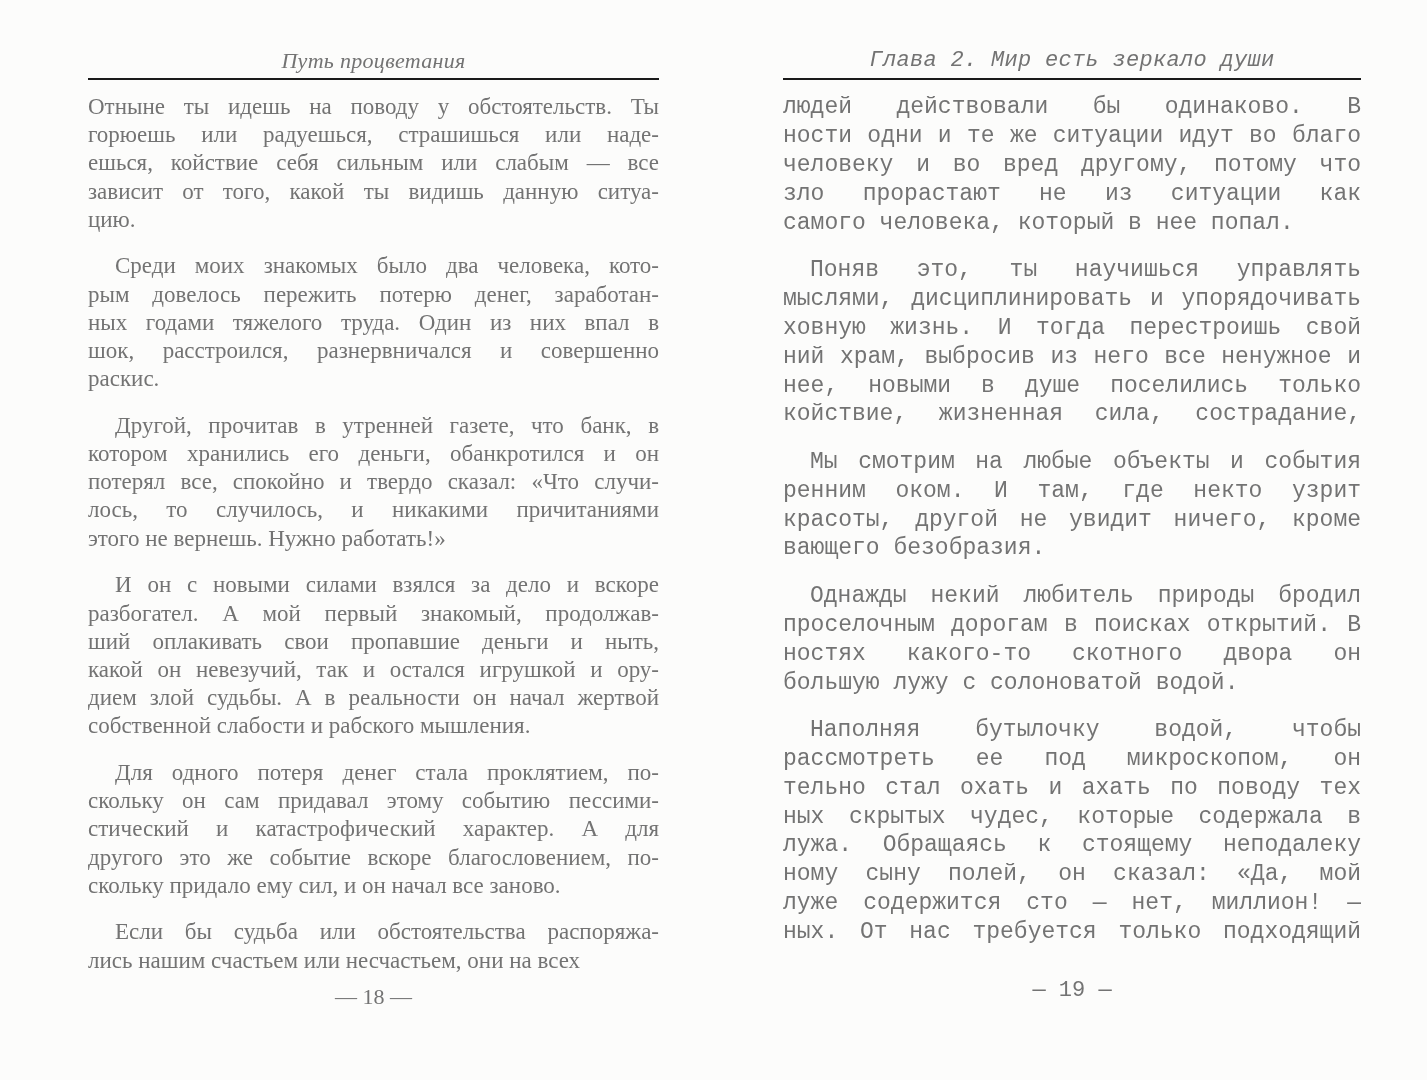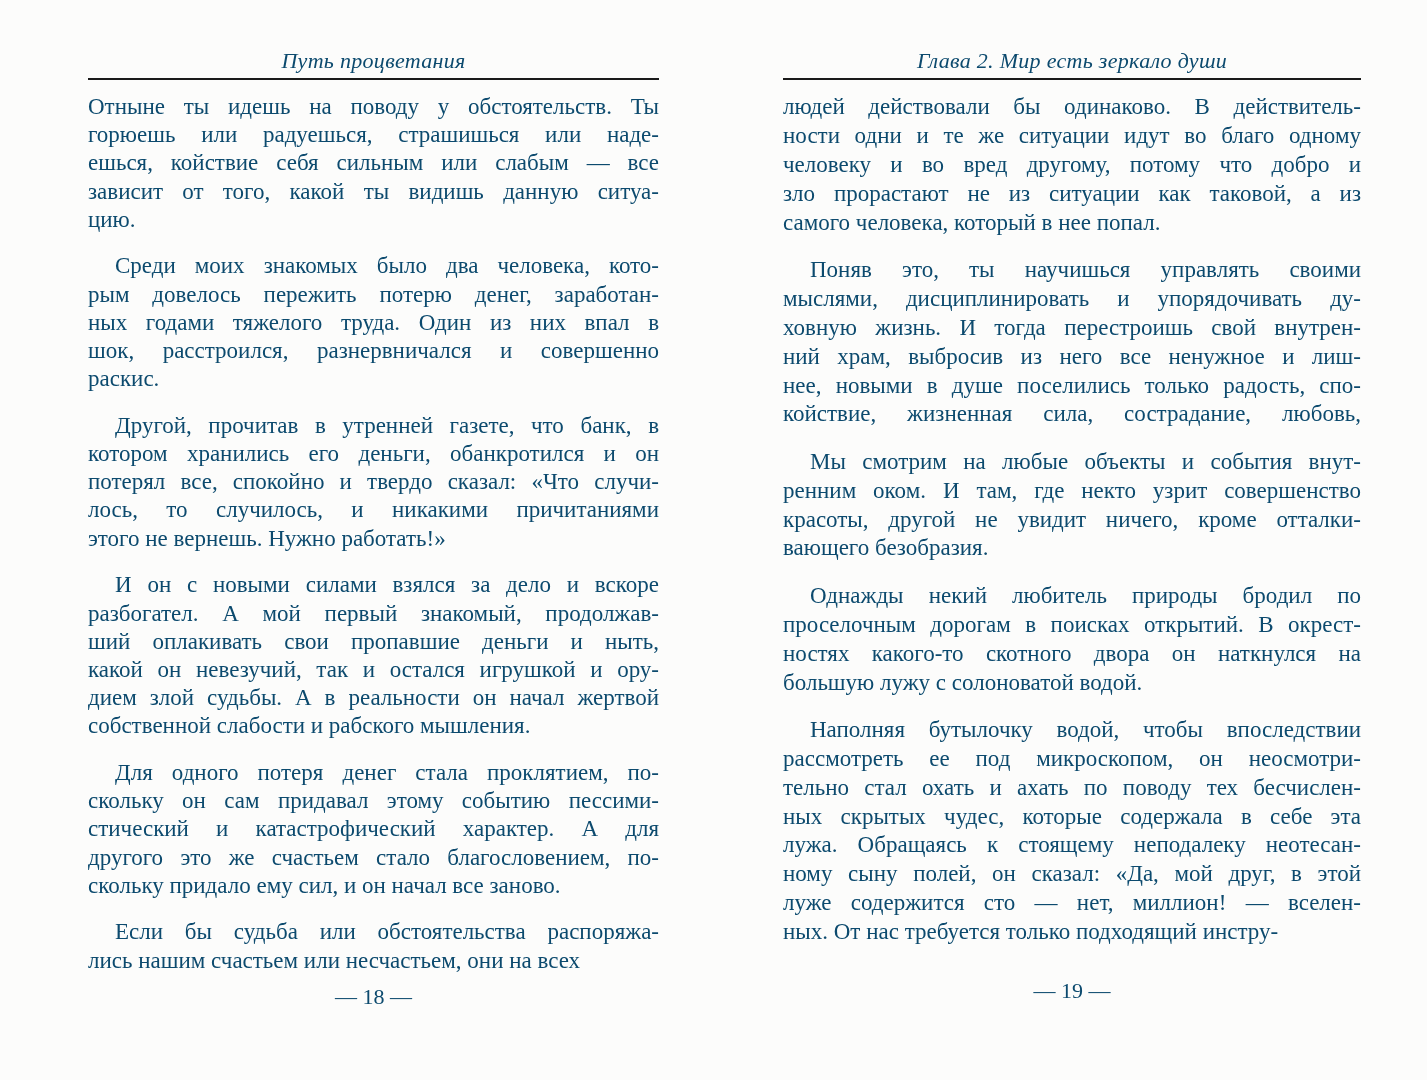--- a/index.html
+++ b/index.html
@@ -6,29 +6,29 @@
     margin: 0;
     padding: 0;
     background: #ffffff;
   }
   .spread {
     position: relative;
     width: 1427px;
     height: 1080px;
     background: #fcfcfb;
     font-family: "Liberation Serif", "DejaVu Serif", serif;
-    color: #0c4a6e;
+    color: #737373;
     overflow: hidden;
   }
   .page {
     position: absolute;
     top: 48px;
   }
   .page-left  { left: 88px;  width: 571px; }
-  .page-right { left: 783px; width: 578px; }
+  .page-right { left: 783px; width: 578px; font-family: Liberation Mono, monospace; }
 
   .running-head {
     text-align: center;
     font-style: italic;
     font-size: 22px;
     line-height: 25px;
     letter-spacing: 0.3px;
     white-space: nowrap;
   }
   .header-rule {
@@ -106,21 +106,21 @@
           <div class="line">разбогател. А мой первый знакомый, продолжав-</div>
           <div class="line">ший оплакивать свои пропавшие деньги и ныть,</div>
           <div class="line">какой он невезучий, так и остался игрушкой и ору-</div>
           <div class="line">дием злой судьбы. А в реальности он начал жертвой</div>
           <div class="line last-line">собственной слабости и рабского мышления.</div>
         </div>
         <div class="para indented">
           <div class="line">Для одного потеря денег стала проклятием, по-</div>
           <div class="line">скольку он сам придавал этому событию пессими-</div>
           <div class="line">стический и катастрофический характер. А для</div>
-          <div class="line">другого это же счастьем стало благословением, по-</div>
+          <div class="line">другого это же событие вскоре благословением, по-</div>
           <div class="line last-line">скольку придало ему сил, и он начал все заново.</div>
         </div>
         <div class="para indented">
           <div class="line">Если бы судьба или обстоятельства распоряжа-</div>
           <div class="line last-line">лись нашим счастьем или несчастьем, они на всех</div>
         </div>
       </div>
     <footer class="page-number">— 18 —</footer>
   </section>
 

